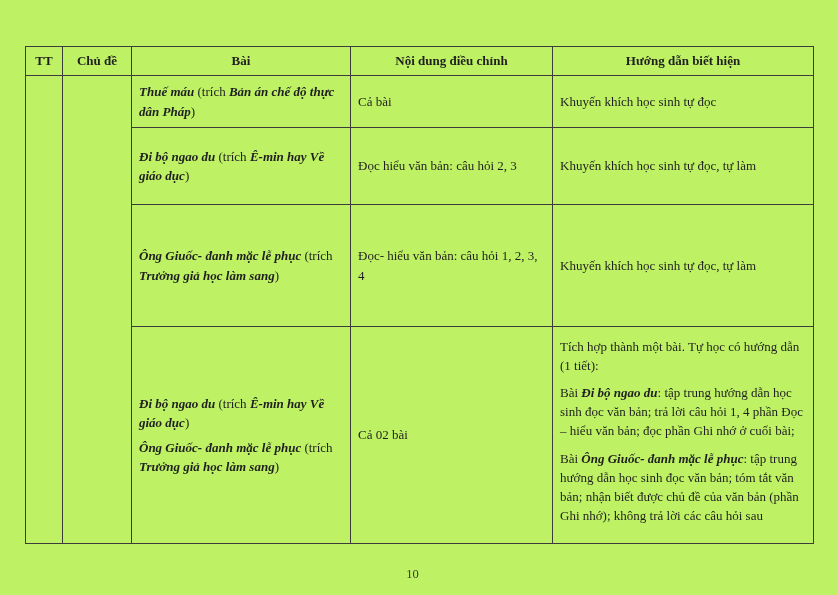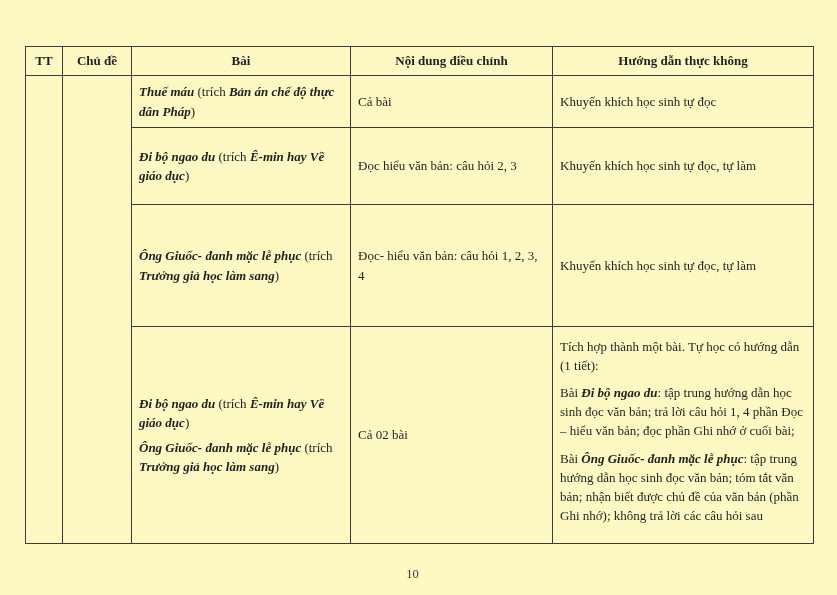--- a/index.html
+++ b/index.html
@@ -6,21 +6,21 @@
   html, body {
     width: 837px; height: 595px;
     background: #ffffff;
     font-family: "Liberation Serif", "DejaVu Serif", serif;
     color: #1f1f1f;
     overflow: hidden;
   }
   .page {
     position: relative;
     width: 837px; height: 595px;
-    background: #fef9c3;
+    background: #bef264;
   }
   table.doc-table {
     position: absolute;
     left: 25px; top: 46px;
     width: 788px;
     border-collapse: collapse;
     table-layout: fixed;
   }
   .doc-table td, .doc-table th {
     border: 1px solid #3c3c3c;
@@ -72,21 +72,21 @@
       <col style="width:202px">
       <col style="width:261px">
     </colgroup>
 
     <tbody>
         <tr>
       <th>TT</th>
       <th>Chủ đề</th>
       <th>Bài</th>
       <th>Nội dung điều chỉnh</th>
-      <th>Hướng dẫn thực không</th>
+      <th>Hướng dẫn biết hiện</th>
     </tr>
 
     <tr class="row-1">
       <td rowspan="4"></td>
       <td rowspan="4"></td>
       <td>
         <span class="it">Thuế máu</span><span> (trích </span><span class="it">Bản án chế độ thực dân Pháp</span><span>)</span>
       </td>
       <td>Cả bài</td>
       <td>Khuyến khích học sinh tự đọc</td>

